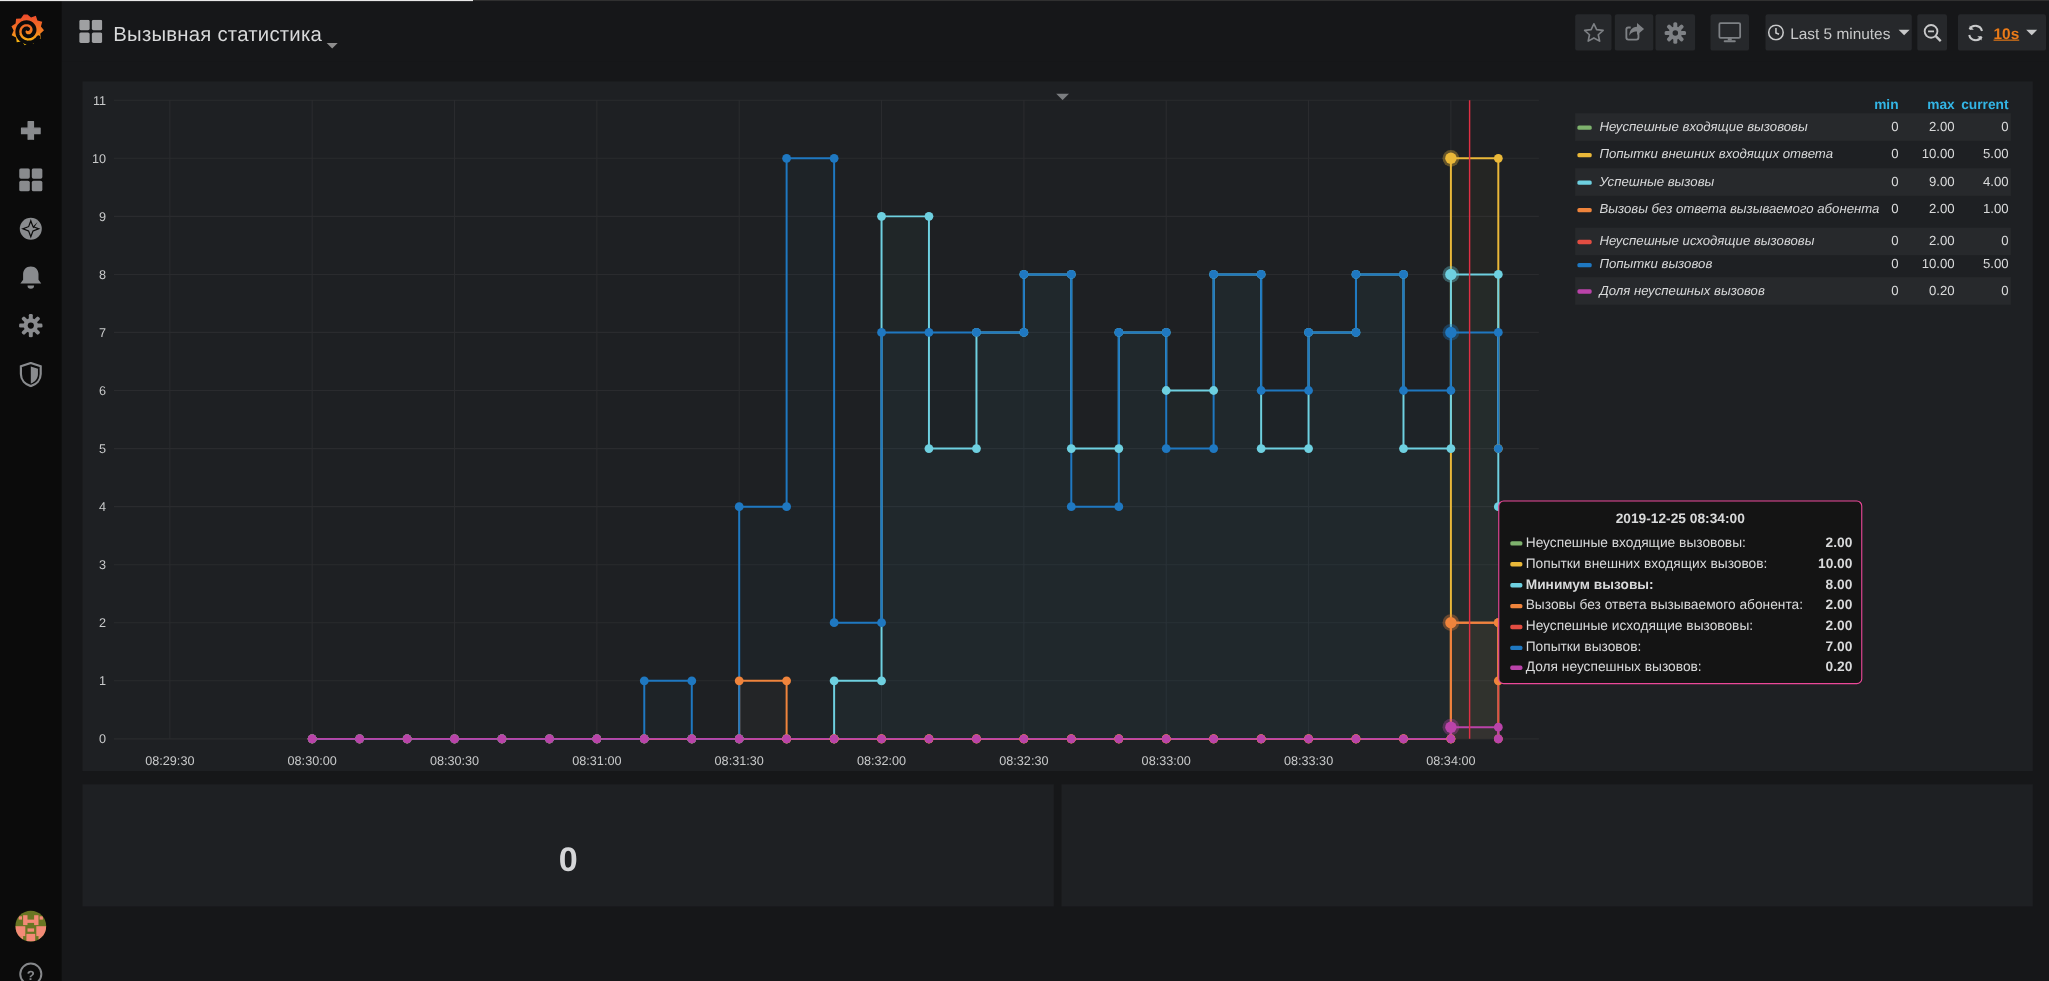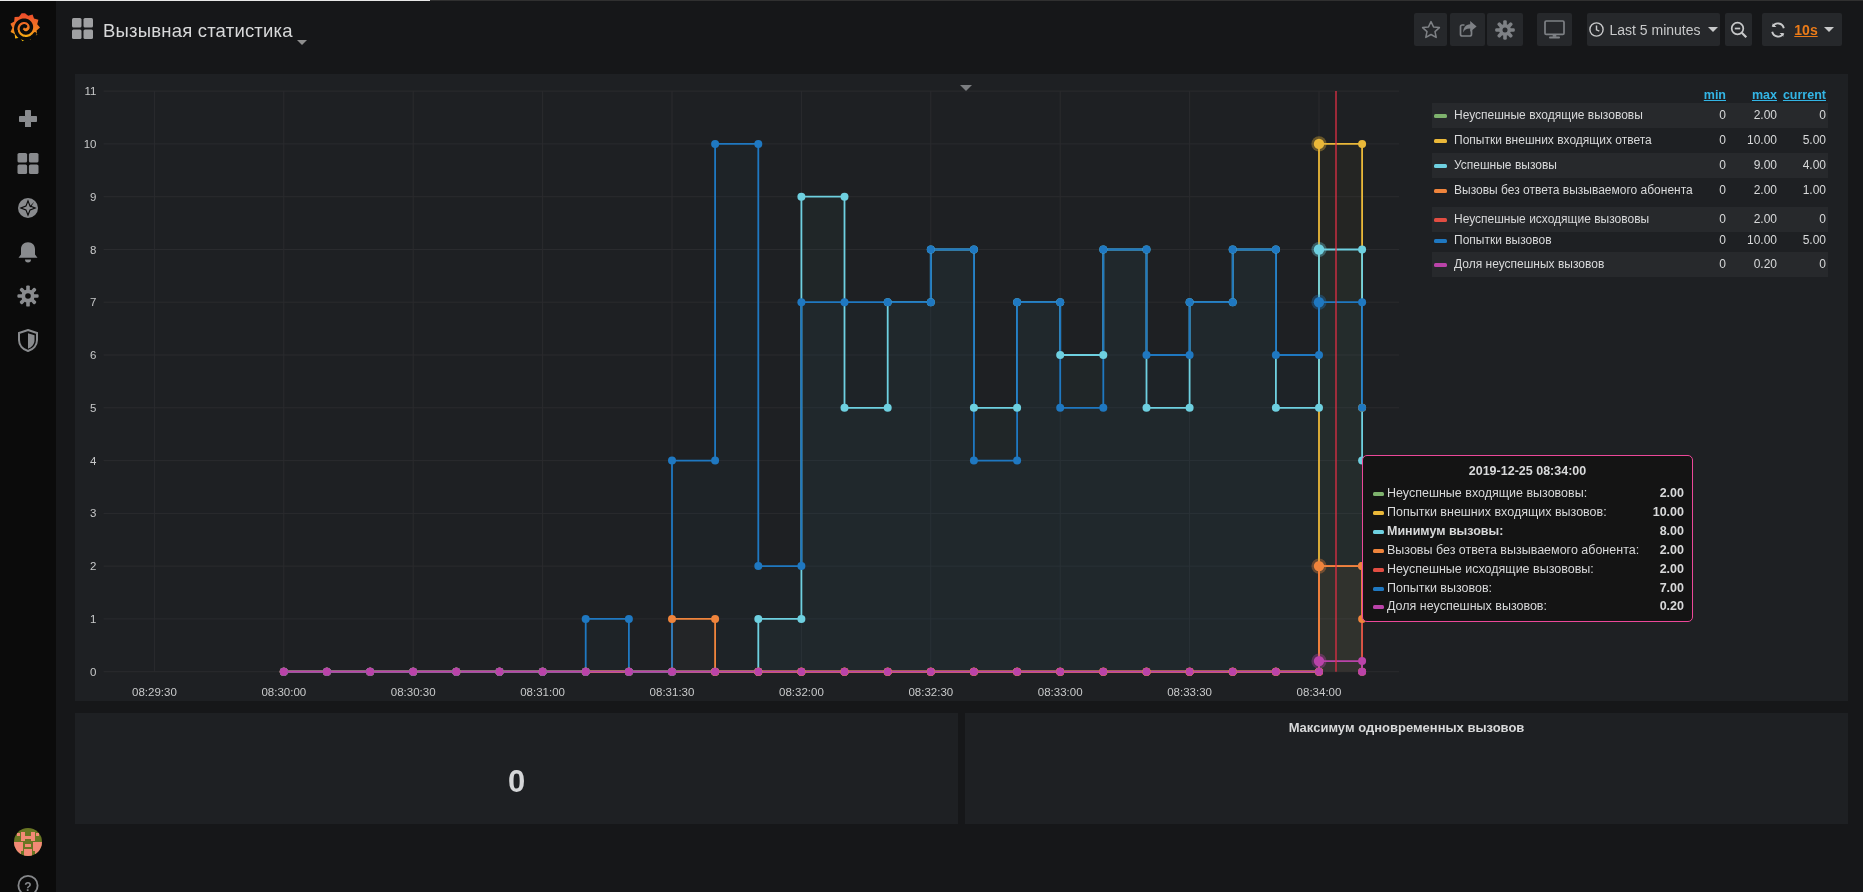--- a/index.html
+++ b/index.html
@@ -7,38 +7,38 @@
   font-family:"Liberation Sans", sans-serif; }
 .abs { position:absolute; }
 #topline { left:0; top:0; width:1863px; height:1px; background:#303030; z-index:200; }
 #topline2 { left:0; top:0; width:430px; height:1px; background:#e8e8e8; z-index:201; }
 #sidebar { left:0; top:0; width:56px; height:892px; background:#0b0b0b; }
 #header { left:56px; top:1px; width:1807px; height:55px; background:#161719; }
 .sideicon { position:absolute; left:0; width:56px; text-align:center; }
 h1.title { position:absolute; left:103px; top:20px; font-size:18.5px; font-weight:500;
   color:#d8d9da; letter-spacing:0.2px; }
 .navbtn { position:absolute; top:13px; height:33px; background:#26282b;
-  border-radius:2px; display:flex; align-items:center; justify-content:center; }
+  border-radius:2px; display:flex; align-items:center; justify-content:center;margin-left:18px; }
 .panel { position:absolute; background:#1e2023; }
 #graphpanel { left:75px; top:74px; width:1773px; height:627px; }
 #statL { left:75px; top:713px; width:883px; height:111px; }
 #statR { left:965px; top:713px; width:883px; height:111px; }
 .stat-title { position:absolute; top:7px; left:0; width:100%; text-align:center;
   font-size:13px; font-weight:700; color:#d8d9da; }
 .stat-val { position:absolute; top:51px; left:0; width:100%; text-align:center;
   font-size:31px; font-weight:700; color:#d5d6d8; }
 #legend { position:absolute; left:1357px; top:10px; width:396px; font-size:12px; color:#d8d9da; }
 .lrow { position:absolute; left:0; width:396px; height:25px; line-height:25px; }
 .lrow.stripe { background:rgba(255,255,255,0.045); }
 .ldash { position:absolute; left:2px; top:11px; width:13px; height:4px; border-radius:1.5px; }
-.lname { position:absolute; left:22px; top:0; }
+.lname { position:absolute; left:22px; top:0;font-style:italic; }
 .lv { position:absolute; top:0; text-align:right; }
 .lmin { right:102px; width:60px; } .lmax { right:51px; width:60px; } .lcur { right:2px; width:60px; }
 .lhead { position:absolute; top:0; height:22px; line-height:22px; color:#33b5e5; font-weight:700;
-  text-align:right; font-size:12.5px;text-decoration:underline; }
+  text-align:right; font-size:12.5px; }
 #tooltip { position:absolute; left:1362px; top:455px; width:331px; height:167px;
   background:#141414; border:1px solid #ec4899; border-radius:5px; font-size:12.5px;
   color:#d8d9da; z-index:50; }
 .tt-title { position:absolute; top:8px; left:0; width:100%; text-align:center; font-weight:700; }
 .ttrow { position:absolute; left:10px; width:311px; height:19px; line-height:19px; }
 .ttdash { position:absolute; left:0px; top:8px; width:11px; height:4px; border-radius:1.5px; }
 .ttname { position:absolute; left:14px; top:0; }
 .ttval { position:absolute; right:0; top:0; font-weight:700; }
 .caret-d { display:inline-block; width:0; height:0; border-left:5px solid transparent;
   border-right:5px solid transparent; border-top:5px solid #8e8e8e; }
@@ -534,21 +534,20 @@
 <span class="lv lmin">0</span>
         <span class="lv lmax">0.20</span>
         <span class="lv lcur">0</span>
       </div>
     </div>
 </div>
 <div class="panel" id="statL">
   <div class="stat-val">0</div>
 </div>
 <div class="panel" id="statR">
-  <div class="stat-title">Максимум одновременных вызовов</div>
 </div>
 <div id="tooltip">
     <div class="tt-title">2019-12-25 08:34:00</div>
 <div class="ttrow" style="top:28.0px">
 <span class="ttdash" style="background:#7EB26D"></span>
       <span class="ttname" style="">Неуспешные входящие вызововы:</span>
 <span class="ttval">2.00</span>
     </div>
 <div class="ttrow" style="top:46.9px">
 <span class="ttdash" style="background:#EAB839"></span>

